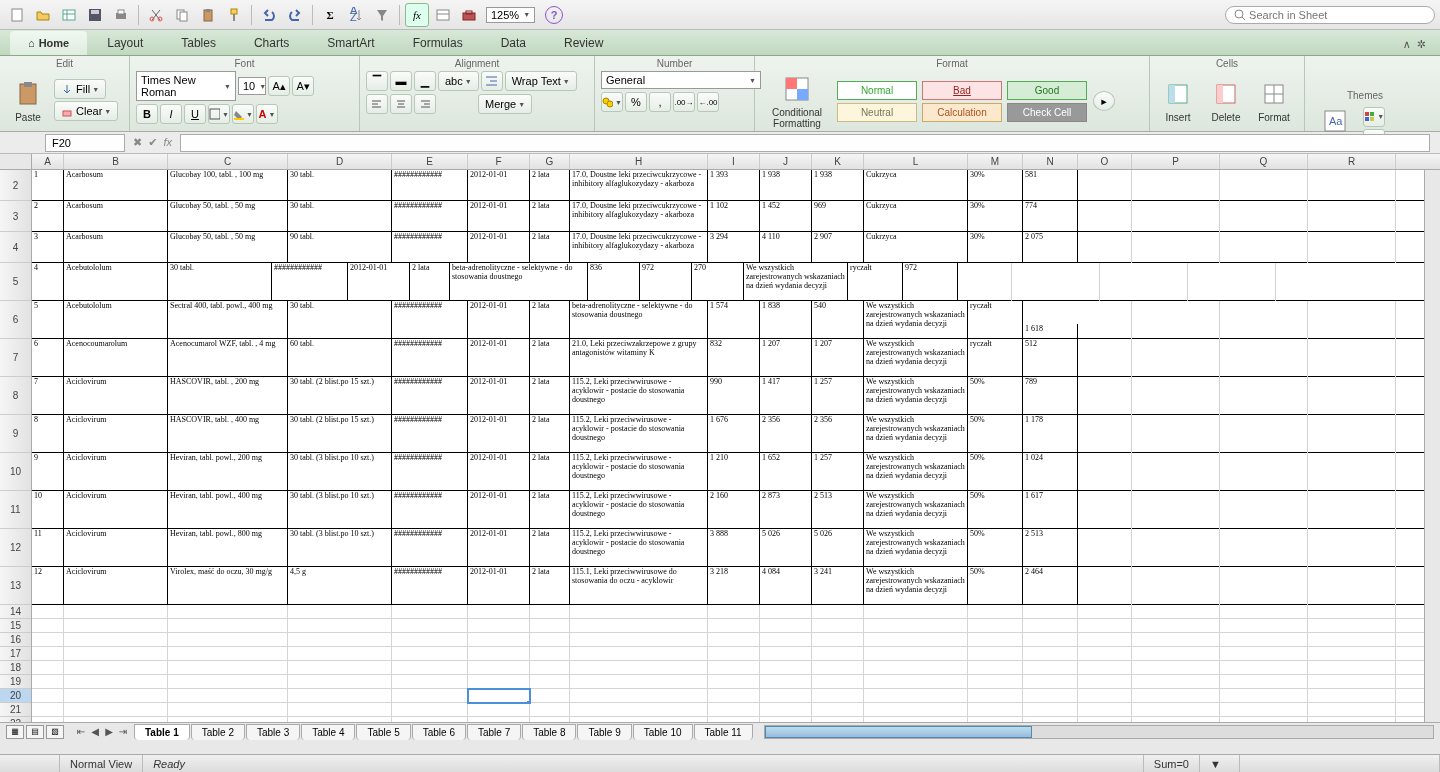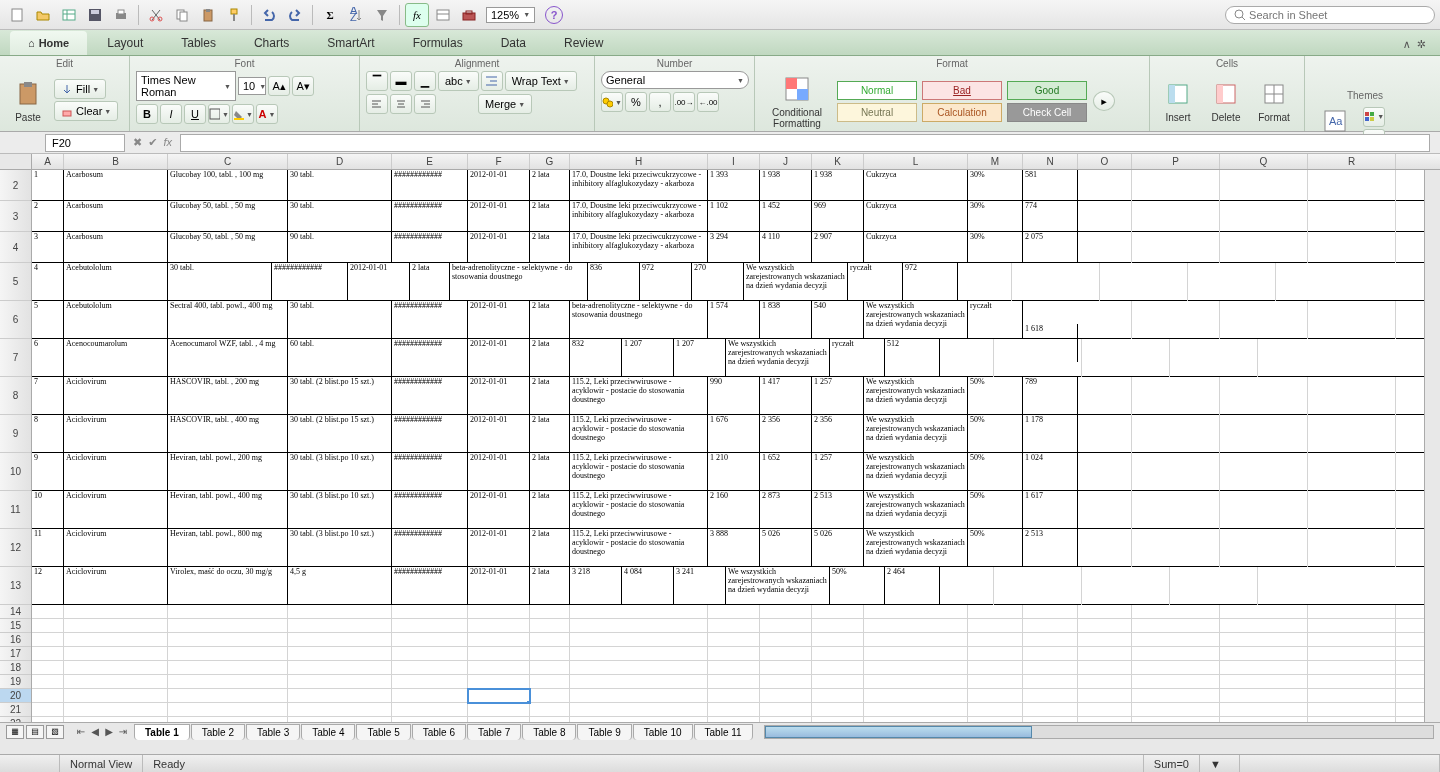--- a/index.html
+++ b/index.html
@@ -332,21 +332,21 @@
             <span>Merge</span>
             <span class="dd-arrow">▼</span>
           </span>
       </div>
     </div>
   </div>
 
   <div class="ribbon-group" style="width:160px;">
     <div class="ribbon-group-title">Number</div>
     <div class="ribbon-group-body" style="flex-direction:column;align-items:flex-start;gap:3px;">
-      <div class="font-select" style="width:148px;border-radius:9px;">
+      <div class="font-select" style="width:160px;">
           <span>General</span>
           <span class="dd-arrow" style="margin-left:auto;">▼</span>
         </div>
       <div class="mini-row">
         <span class="mini-btn">
             <svg width="12" height="12">
               <circle cx="4" cy="5" r="3" fill="#fc0" stroke="#a80"></circle>
               <circle cx="8" cy="8" r="3" fill="#fc0" stroke="#a80"></circle>
             </svg>
             <span class="dd-arrow">▼</span>
@@ -605,20 +605,21 @@
           <div class="cell" style="width: 88px; height: 38px; border-right: 1px solid rgb(212, 212, 212);"></div>
         </div>
         <div class="grid-row data-row" style="height: 38px;">
           <div class="cell" style="width: 32px; height: 38px;">6</div>
           <div class="cell" style="width: 104px; height: 38px;">Acenocoumarolum</div>
           <div class="cell" style="width: 120px; height: 38px;">Acenocumarol WZF, tabl. , 4 mg</div>
           <div class="cell" style="width: 104px; height: 38px;">60 tabl.</div>
           <div class="cell" style="width: 76px; height: 38px;">############</div>
           <div class="cell" style="width: 62px; height: 38px;">2012-01-01</div>
           <div class="cell" style="width: 40px; height: 38px;">2 lata</div>
+          <div class="cell" style="width: 138px; height: 38px;">21.0, Leki przeciwzakrzepowe z grupy antagonistów witaminy K</div>
           <div class="cell" style="width: 52px; height: 38px;">832</div>
           <div class="cell" style="width: 52px; height: 38px;">1 207</div>
           <div class="cell" style="width: 52px; height: 38px;">1 207</div>
           <div class="cell" style="width: 104px; height: 38px;">We wszystkich zarejestrowanych wskazaniach na dzień wydania decyzji</div>
           <div class="cell" style="width: 55px; height: 38px;">ryczałt</div>
           <div class="cell" style="width: 55px; height: 38px;">512</div>
           <div class="cell" style="width: 54px; height: 38px; border-right: 1px solid rgb(212, 212, 212);"></div>
           <div class="cell" style="width: 88px; height: 38px; border-right: 1px solid rgb(212, 212, 212);"></div>
           <div class="cell" style="width: 88px; height: 38px; border-right: 1px solid rgb(212, 212, 212);"></div>
           <div class="cell" style="width: 88px; height: 38px; border-right: 1px solid rgb(212, 212, 212);"></div>
@@ -724,20 +725,21 @@
           <div class="cell" style="width: 88px; height: 38px; border-right: 1px solid rgb(212, 212, 212);"></div>
         </div>
         <div class="grid-row data-row" style="height: 38px;">
           <div class="cell" style="width: 32px; height: 38px;">12</div>
           <div class="cell" style="width: 104px; height: 38px;">Aciclovirum</div>
           <div class="cell" style="width: 120px; height: 38px;">Virolex, maść do oczu, 30 mg/g</div>
           <div class="cell" style="width: 104px; height: 38px;">4,5 g</div>
           <div class="cell" style="width: 76px; height: 38px;">############</div>
           <div class="cell" style="width: 62px; height: 38px;">2012-01-01</div>
           <div class="cell" style="width: 40px; height: 38px;">2 lata</div>
+          <div class="cell" style="width: 138px; height: 38px;">115.1, Leki przeciwwirusowe do stosowania do oczu - acyklowir</div>
           <div class="cell" style="width: 52px; height: 38px;">3 218</div>
           <div class="cell" style="width: 52px; height: 38px;">4 084</div>
           <div class="cell" style="width: 52px; height: 38px;">3 241</div>
           <div class="cell" style="width: 104px; height: 38px;">We wszystkich zarejestrowanych wskazaniach na dzień wydania decyzji</div>
           <div class="cell" style="width: 55px; height: 38px;">50%</div>
           <div class="cell" style="width: 55px; height: 38px;">2 464</div>
           <div class="cell" style="width: 54px; height: 38px; border-right: 1px solid rgb(212, 212, 212);"></div>
           <div class="cell" style="width: 88px; height: 38px; border-right: 1px solid rgb(212, 212, 212);"></div>
           <div class="cell" style="width: 88px; height: 38px; border-right: 1px solid rgb(212, 212, 212);"></div>
           <div class="cell" style="width: 88px; height: 38px; border-right: 1px solid rgb(212, 212, 212);"></div>
@@ -953,17 +955,17 @@
       </div>
     <div class="hscroll">
         <div class="hscroll-thumb"></div>
       </div>
   </div>
 </div>
 
 <div class="status-bar">
   <div class="status-seg" style="width:60px;"></div>
   <div class="status-seg">Normal View</div>
-  <div class="status-seg" style="flex:1;">Ready</div>
+  <div class="status-seg" style="flex:1;font-style:italic;">Ready</div>
   <div class="status-seg">Sum=0</div>
   <div class="status-seg" style="width:40px;">▼</div>
   <div class="status-seg" style="width:200px;"></div>
 </div>
 
 </body></html>

